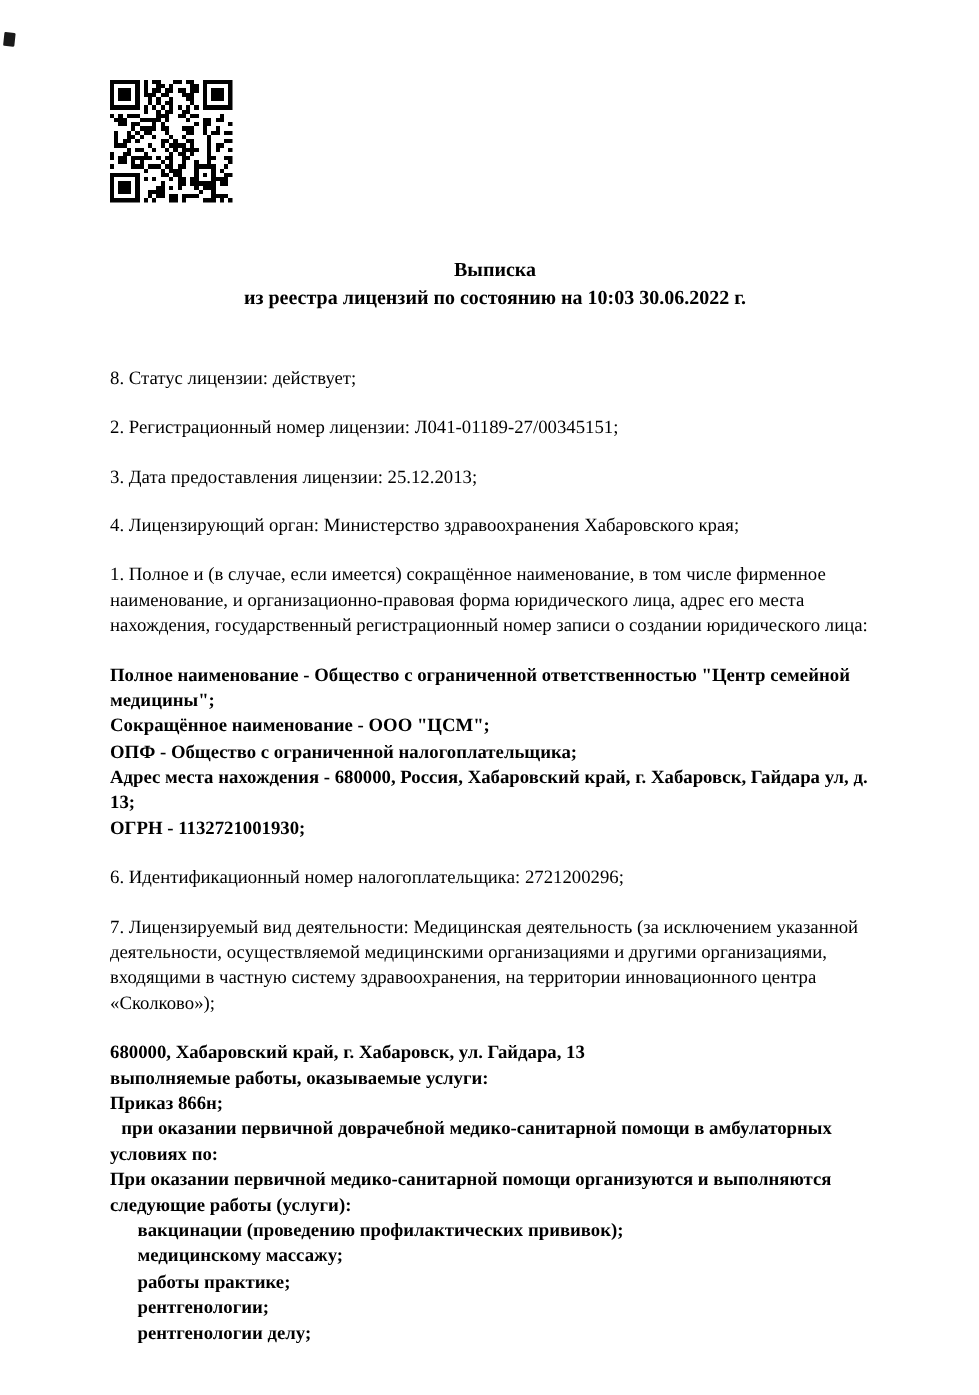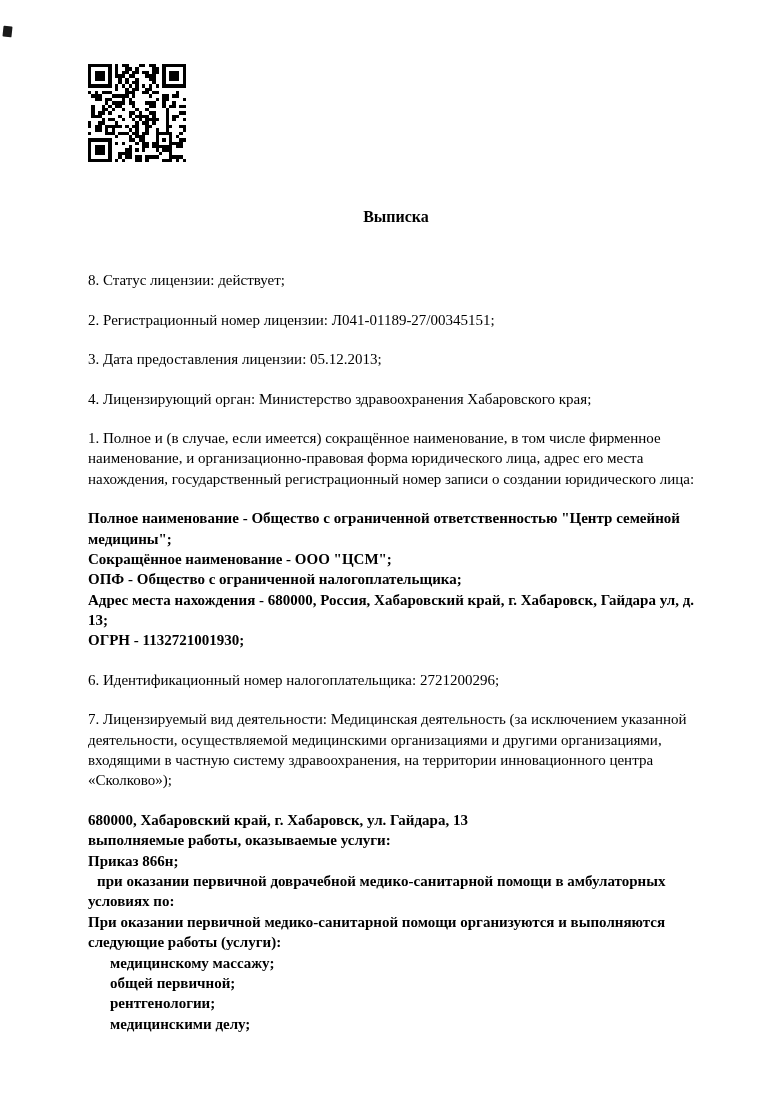--- a/index.html
+++ b/index.html
@@ -354,45 +354,47 @@
         <rect x="2" y="24" width="3" height="3" fill="#000000"></rect>
         <rect x="20" y="20" width="5" height="5" fill="#000000"></rect>
         <rect x="21" y="21" width="3" height="3" fill="#ffffff"></rect>
         <rect x="22" y="22" width="1" height="1" fill="#000000"></rect>
       </svg></div>
 
   <div class="content">
 
     <div class="title">
       <div>Выписка</div>
+      <div>из реестра лицензий по состоянию на 10:03 30.06.2022 г.</div>
     </div>
 
     <p class="para">8. Статус лицензии: действует;</p>
     <p class="para">2. Регистрационный номер лицензии: Л041-01189-27/00345151;</p>
-    <p class="para">3. Дата предоставления лицензии: 05.12.2013;</p>
+    <p class="para">3. Дата предоставления лицензии: 25.12.2013;</p>
     <p class="para">4. Лицензирующий орган: Министерство здравоохранения Хабаровского края;</p>
     <p class="para">1. Полное и (в случае, если имеется) сокращённое наименование, в том числе фирменное наименование, и организационно-правовая форма юридического лица, адрес его места нахождения, государственный регистрационный номер записи о создании юридического лица:</p>
 
     <div class="block">
       <div class="line">Полное наименование - Общество с ограниченной ответственностью "Центр семейной медицины";</div>
       <div class="line">Сокращённое наименование - ООО "ЦСМ";</div>
       <div class="line">ОПФ - Общество с ограниченной налогоплательщика;</div>
       <div class="line">Адрес места нахождения - 680000, Россия, Хабаровский край, г. Хабаровск, Гайдара ул, д. 13;</div>
       <div class="line">ОГРН - 1132721001930;</div>
     </div>
 
     <p class="para">6. Идентификационный номер налогоплательщика: 2721200296;</p>
     <p class="para">7. Лицензируемый вид деятельности: Медицинская деятельность (за исключением указанной деятельности, осуществляемой медицинскими организациями и другими организациями, входящими в частную систему здравоохранения, на территории инновационного центра «Сколково»);</p>
 
     <div class="block">
       <div class="line">680000, Хабаровский край, г. Хабаровск, ул. Гайдара, 13</div>
       <div class="line">выполняемые работы, оказываемые услуги:</div>
       <div class="line">Приказ 866н;</div>
       <div class="line indent1">при оказании первичной доврачебной медико-санитарной помощи в амбулаторных условиях по:</div>
       <div class="line">При оказании первичной медико-санитарной помощи организуются и выполняются следующие работы (услуги):</div>
+      <div class="line indent2">вакцинации (проведению профилактических прививок);</div>
       <div class="line indent2">медицинскому массажу;</div>
-      <div class="line indent2">общей первичной;</div>
+      <div class="line indent2">работы практике;</div>
       <div class="line indent2">рентгенологии;</div>
-      <div class="line indent2">медицинскими делу;</div>
+      <div class="line indent2">рентгенологии делу;</div>
     </div>
 
   </div>
 </div>
 
 </body></html>

